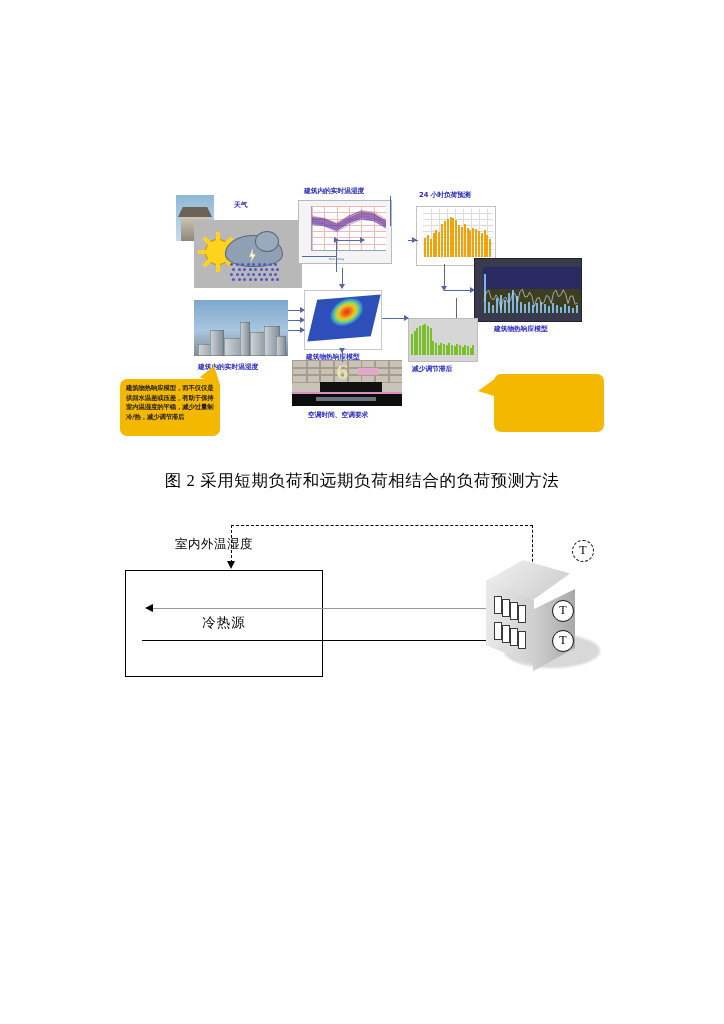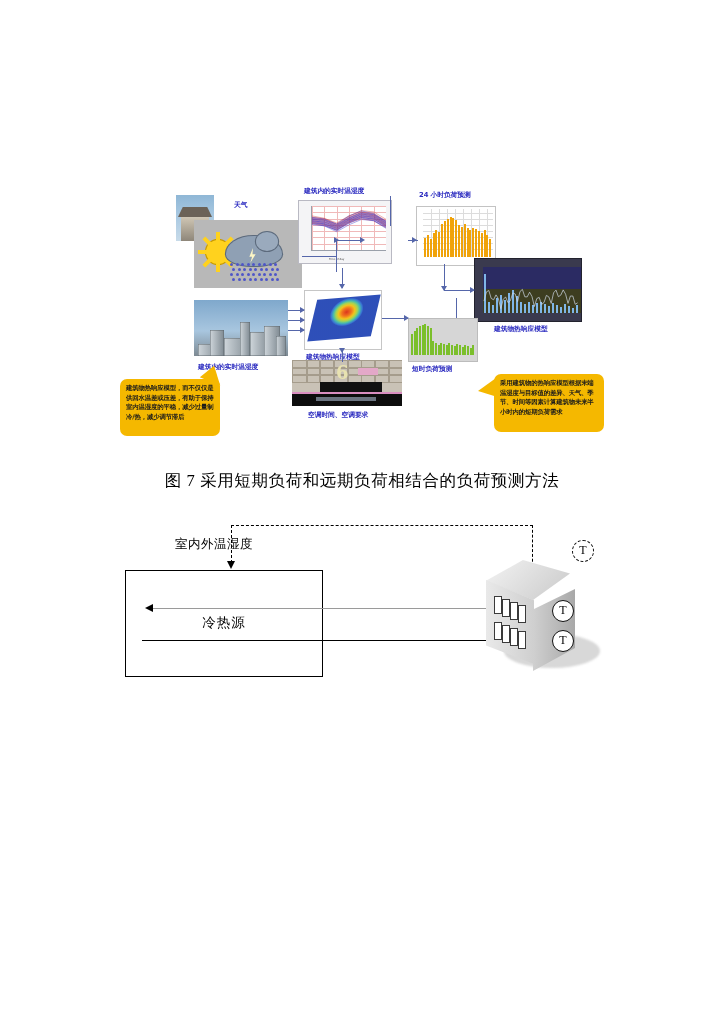--- a/index.html
+++ b/index.html
@@ -616,21 +616,21 @@
           <div class="gbar" style="left: 44.6667px; width: 2.06667px; height: 8.84px;"></div>
           <div class="gbar" style="left: 47.3333px; width: 2.06667px; height: 10.88px;"></div>
           <div class="gbar" style="left: 50px; width: 2.06667px; height: 9.52px;"></div>
           <div class="gbar" style="left: 52.6667px; width: 2.06667px; height: 8.16px;"></div>
           <div class="gbar" style="left: 55.3333px; width: 2.06667px; height: 10.2px;"></div>
           <div class="gbar" style="left: 58px; width: 2.06667px; height: 8.84px;"></div>
           <div class="gbar" style="left: 60.6667px; width: 2.06667px; height: 7.48px;"></div>
           <div class="gbar" style="left: 63.3333px; width: 2.06667px; height: 9.52px;"></div>
         </div>
     </div>
-    <div class="lbl" style="left:236px; top:186px;">短时负荷预测</div>
+    <div class="lbl" style="left:236px; top:186px;">减少调节滞后</div>
 
     <div class="node photo-sched" id="schedhost">
         <div class="sched-cell" style="left: 95.9px; top: 14px; width: 13.7px; height: 7px;"></div>
         <div class="sched-cell" style="left: 82.2px; top: 14px; width: 13.7px; height: 7px;"></div>
         <div class="sched-cell" style="left: 68.5px; top: 14px; width: 13.7px; height: 7px;"></div>
         <div class="sched-cell" style="left: 54.8px; top: 14px; width: 13.7px; height: 7px;"></div>
         <div class="sched-cell" style="left: 41.1px; top: 14px; width: 13.7px; height: 7px;"></div>
         <div class="sched-cell" style="left: 27.4px; top: 14px; width: 13.7px; height: 7px;"></div>
         <div class="sched-cell" style="left: 13.7px; top: 14px; width: 13.7px; height: 7px;"></div>
         <div class="sched-cell" style="left: 0px; top: 14px; width: 13.7px; height: 7px;"></div>
@@ -691,26 +691,25 @@
 
     <div class="conn conn-v" style="left:280px; top:120px; height:20px;"></div>
 
 
     <div class="callout" id="callout-indoor">
       <span>建筑物热响应模型，而不仅仅是供回水温差或压差，有助于保持室内温湿度的平稳，减少过量制冷/热，减少调节滞后</span>
       <span class="tail"></span>
     </div>
 
     <div class="callout" id="callout-short">
-      <span>采用建筑物的热响应模型根据末端温湿度与目标值的差异、天气、季节、时间等因素计算建筑物未来半小时内的短期负荷需求</span>
       <span class="tail"></span>
     </div>
   </div>
 
-  <div class="caption" id="caption-fig2">图 7 采用短期负荷和远期负荷相结合的负荷预测方法</div>
+  <div class="caption" id="caption-fig2">图 2 采用短期负荷和远期负荷相结合的负荷预测方法</div>
 
   <div class="fig3">
 
     <div class="dash-v" style="left:111px; top:5px; height:38px;"></div>
     <div class="dash-h" style="left:111px; top:5px; width:302px;"></div>
     <div class="dash-v" style="left:412px; top:5px; height:56px;"></div>
     <div class="ahead down" style="left:107px; top:41px;"></div>
 
     <div class="fig3-label">室内外温湿度</div>
 

